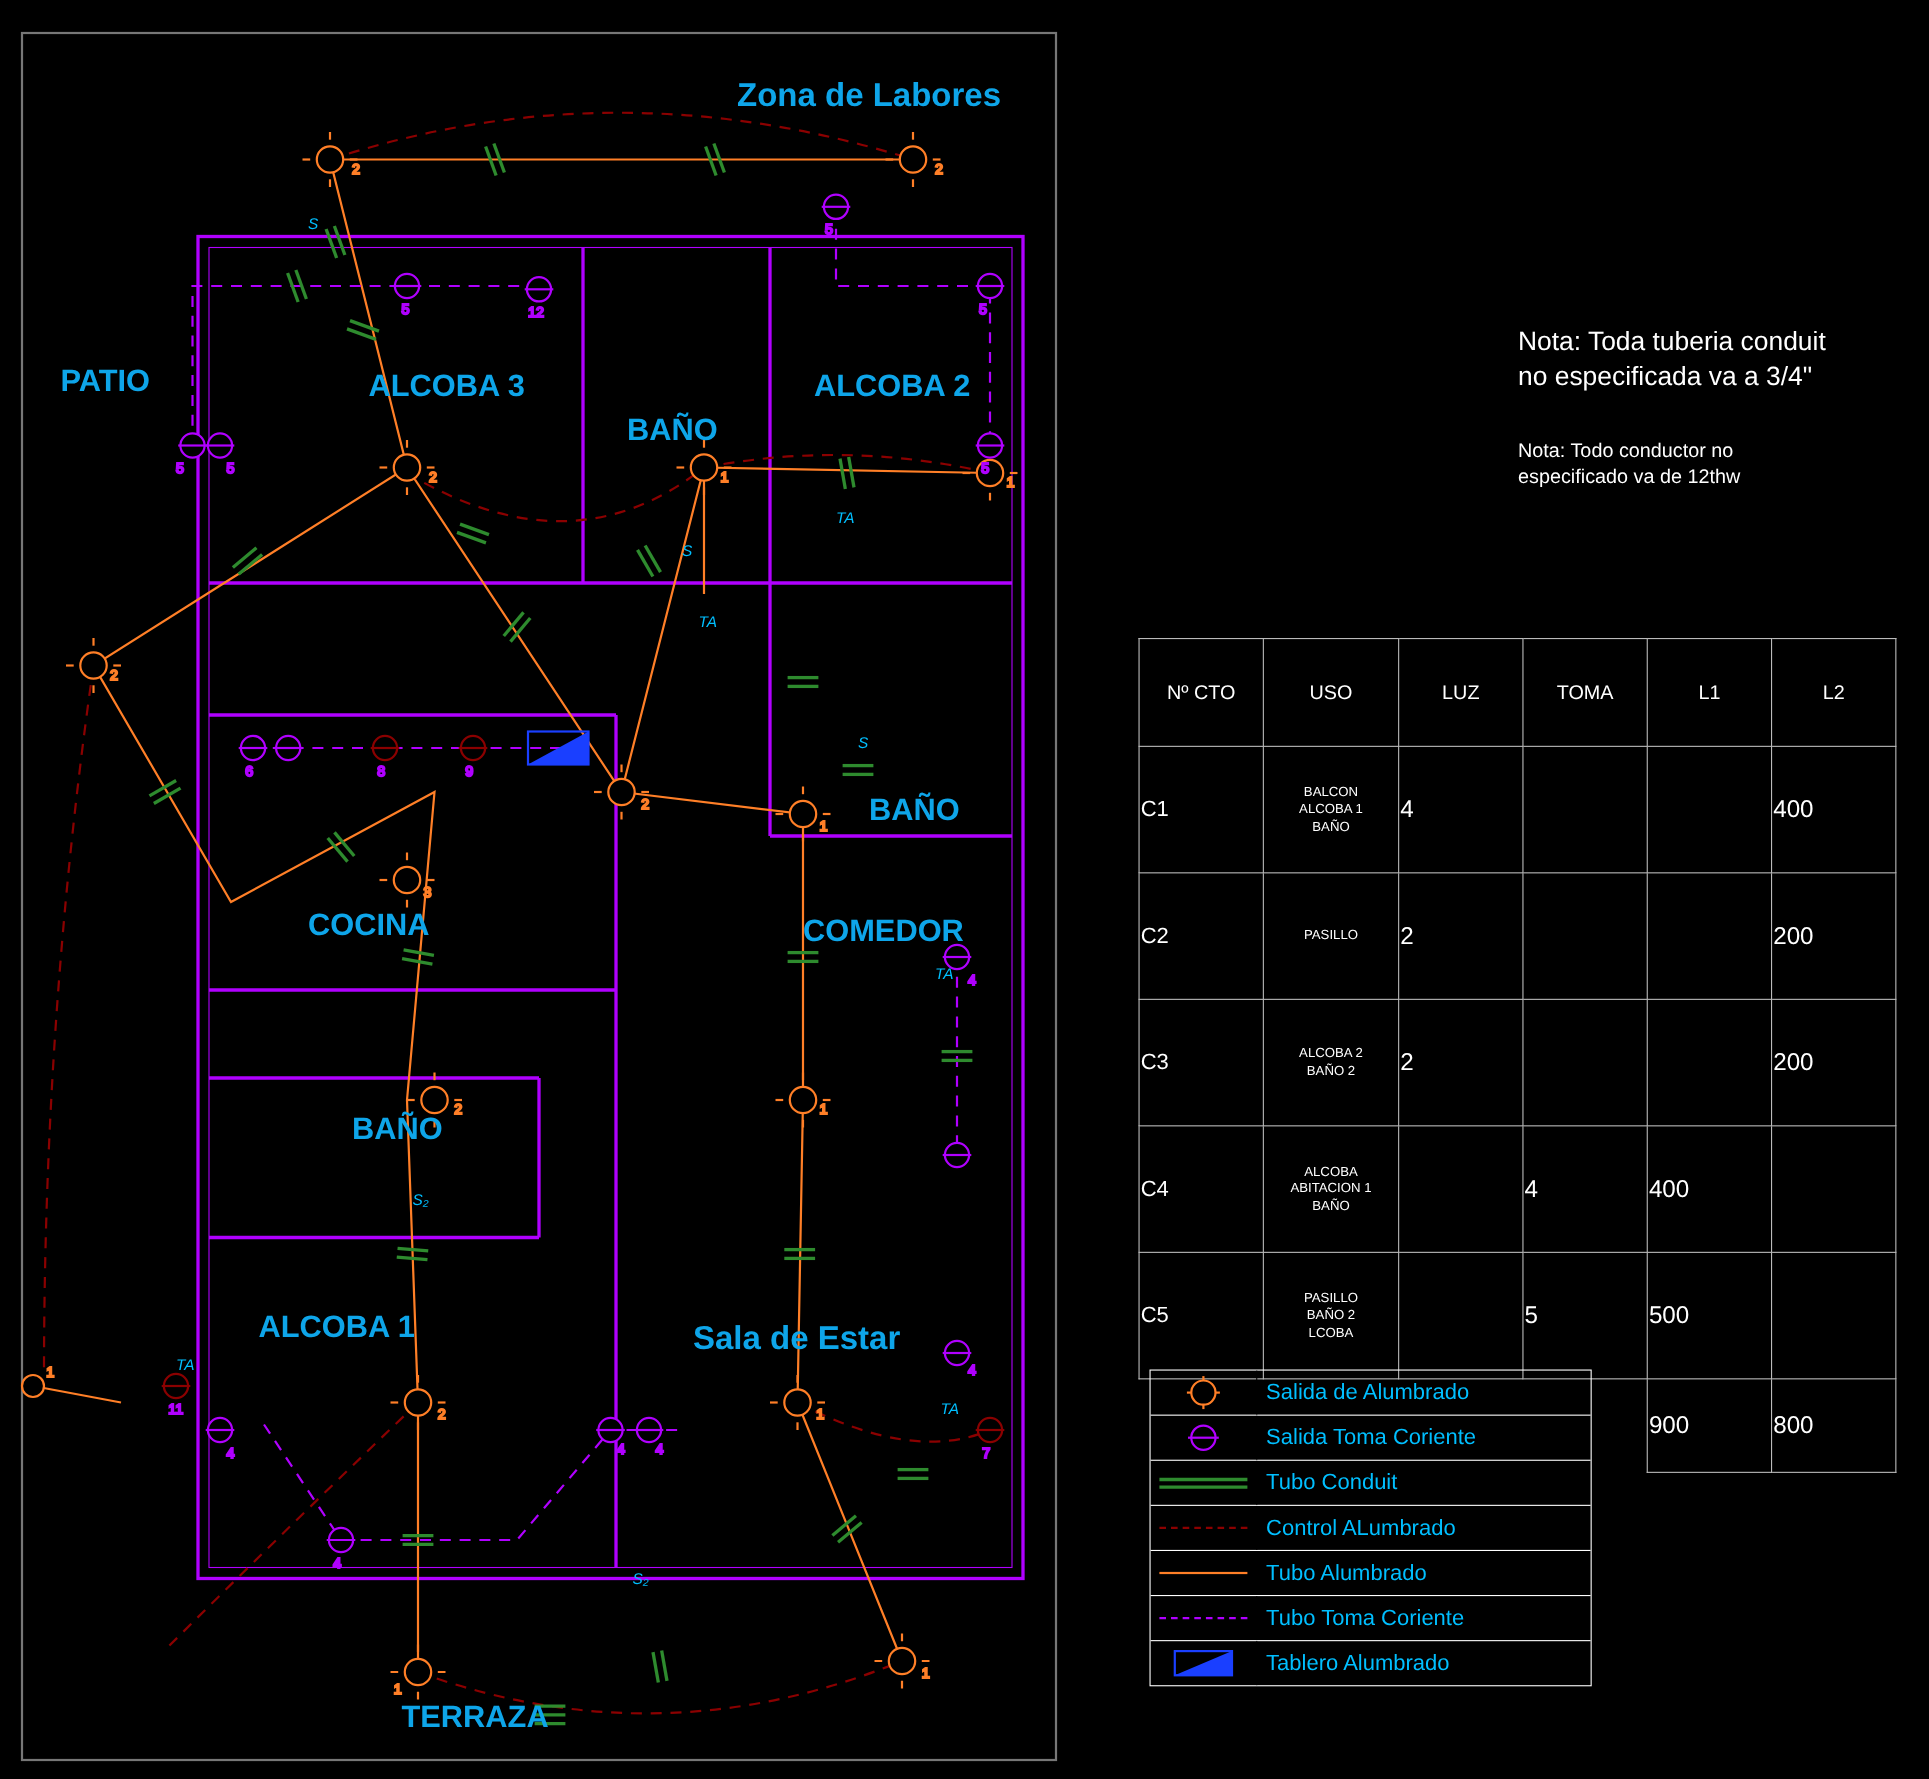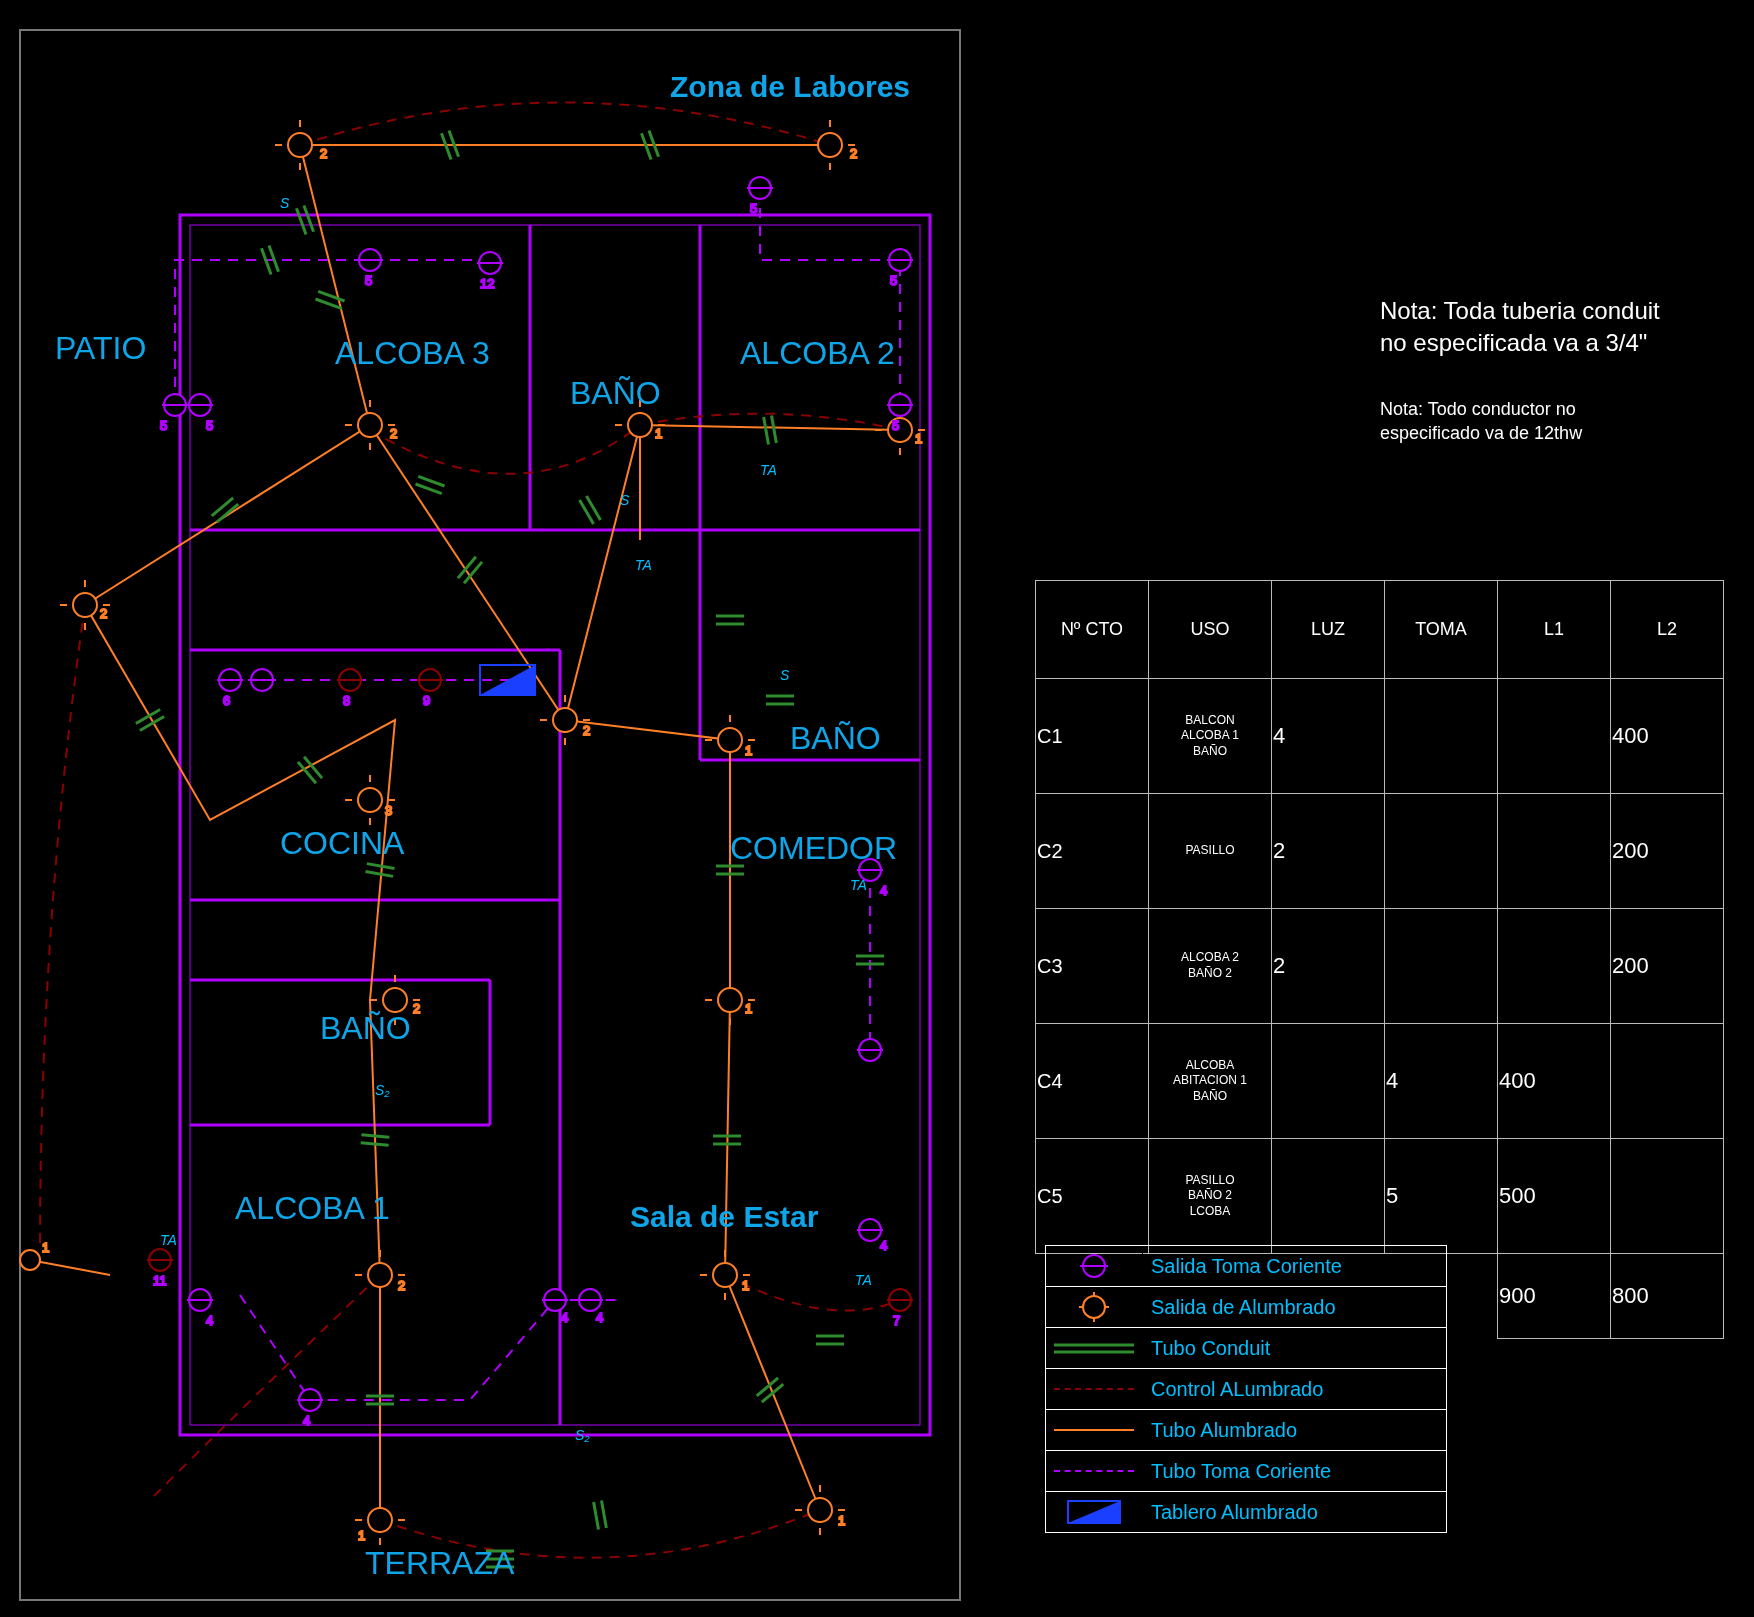--- a/index.html
+++ b/index.html
@@ -1,20 +1,20 @@
 <!DOCTYPE html>
 <html><head>
 <meta charset="utf-8">
 <style>
   html,body{margin:0;padding:0;background:#000;color:#fff;font-family:Arial,Helvetica,sans-serif;width:1754px;height:1617px;overflow:hidden}
   .stage{position:relative;width:1754px;height:1617px}
   .abs{position:absolute}
   .cyan{color:#0ea5e9}
   .white{color:#fff}
-  .med{font-size:32px;font-weight:normal}
+  .med{font-size:28px;font-weight:bold}
   .big{font-size:30px;font-weight:bold}
   
   table.circuits{border-collapse:collapse}
   table.circuits th,table.circuits td{border:1px solid #bbb;color:#fff;vertical-align:middle}
   table.circuits th{width:110px;height:95px;font-size:18px;font-weight:normal}
   table.circuits td{width:110px;height:82px;font-size:22px}
   table.circuits td.id{font-size:20px}
   table.circuits td.uso{font-size:12px;text-align:center;padding:16px 6px;line-height:1.3}
   table.circuits tr.totals td{border:1px solid #bbb}
   table.circuits tr.totals td.blank{border:none}
@@ -518,41 +518,41 @@
       <td>900</td>
       <td>800</td>
     </tr>
   </tbody>
       </table>
 </div>
 
 <div class="abs legend" style="left:1045px;top:1245px;width:400px">
   <div class="legend-row">
     <div class="legend-sym">
-      <svg width="40" height="30">
-            <circle cx="20" cy="15" r="11" fill="none" stroke="#b000ff" stroke-width="2"></circle>
-            <line x1="6" y1="15" x2="34" y2="15" stroke="#b000ff" stroke-width="2"></line>
-          </svg>
-    </div>
-    <div class="legend-label">Salida Toma Coriente</div>
-  </div>
-  <div class="legend-row">
-    <div class="legend-sym">
       <svg width="40" height="34">
             <circle cx="20" cy="17" r="11" fill="none" stroke="#ff7f27" stroke-width="2"></circle>
         <line x1="20" y1="2" x2="20" y2="6" stroke="#ff7f27" stroke-width="2"></line>
         <line x1="20" y1="28" x2="20" y2="32" stroke="#ff7f27" stroke-width="2"></line>
         <line x1="5" y1="17" x2="9" y2="17" stroke="#ff7f27" stroke-width="2"></line>
         <line x1="31" y1="17" x2="35" y2="17" stroke="#ff7f27" stroke-width="2"></line>
           </svg>
     </div>
     <div class="legend-label">Salida de Alumbrado</div>
   </div>
   <div class="legend-row">
     <div class="legend-sym">
+      <svg width="40" height="30">
+            <circle cx="20" cy="15" r="11" fill="none" stroke="#b000ff" stroke-width="2"></circle>
+            <line x1="6" y1="15" x2="34" y2="15" stroke="#b000ff" stroke-width="2"></line>
+          </svg>
+    </div>
+    <div class="legend-label">Salida Toma Coriente</div>
+  </div>
+  <div class="legend-row">
+    <div class="legend-sym">
       <svg width="84" height="20">
             <line x1="2" y1="7" x2="82" y2="7" stroke="#2e8b2e" stroke-width="3"></line>
             <line x1="2" y1="14" x2="82" y2="14" stroke="#2e8b2e" stroke-width="3"></line>
           </svg>
     </div>
     <div class="legend-label">Tubo Conduit</div>
   </div>
   <div class="legend-row">
     <div class="legend-sym">
       <div class="line dashed" style="width:80px;border-color:#8b0000"></div>

